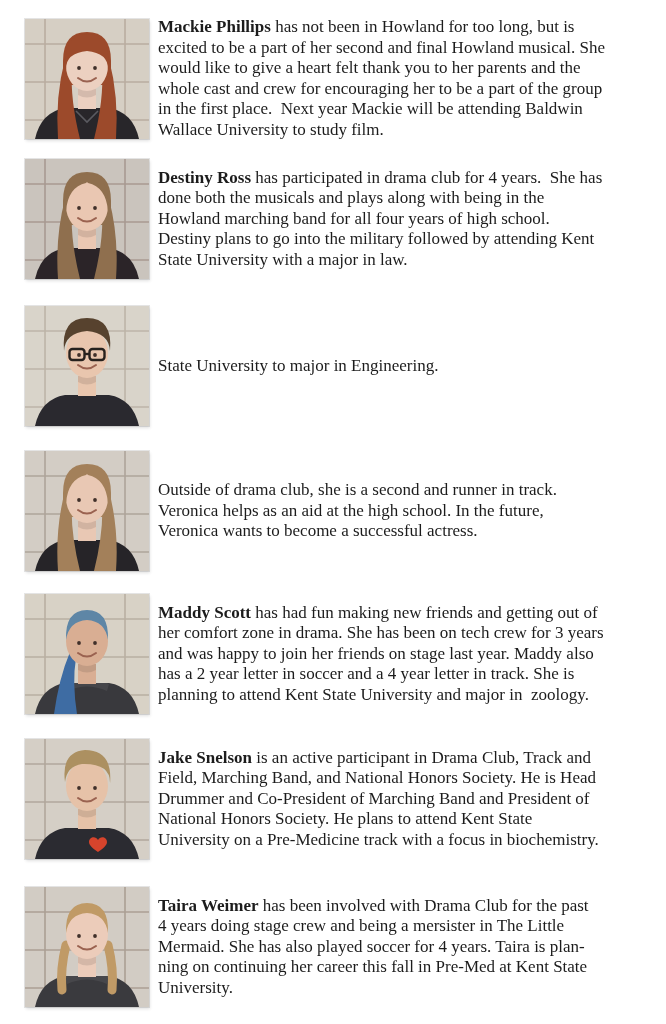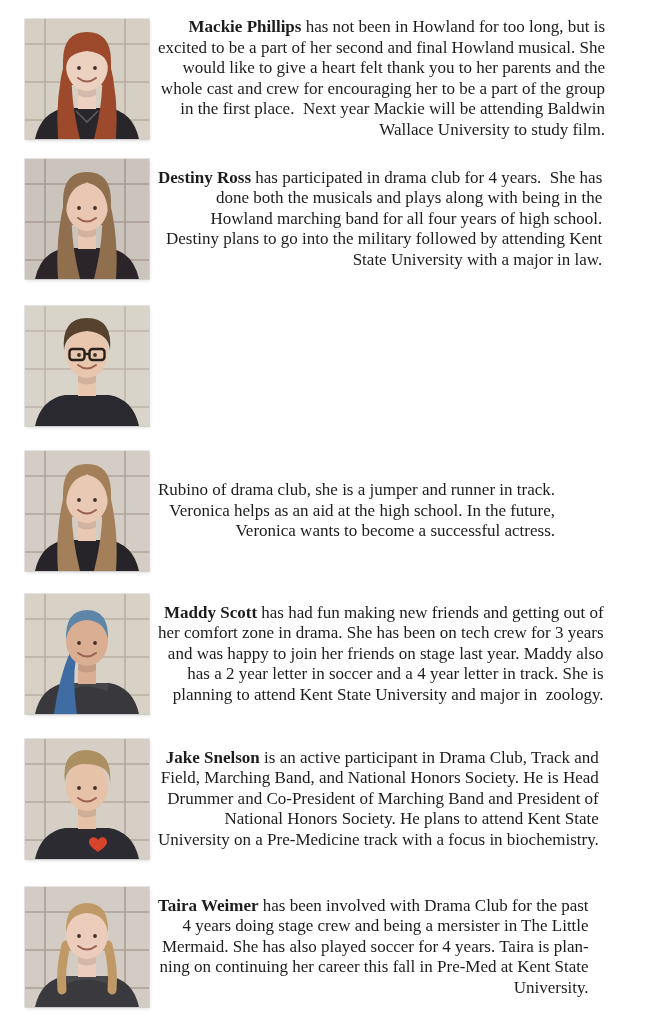--- a/index.html
+++ b/index.html
@@ -37,21 +37,20 @@
     flex: 0 0 auto;
     width: 124px;
     height: 120px;
     margin: 0;
     box-shadow: 0 0 0 1px rgba(0,0,0,0.10), 1px 2px 3px rgba(0,0,0,0.12);
     overflow: hidden;
   }
   .photo svg { display: block; }
   .bio {
     white-space: pre;
-    text-align: right;
   }
   .line {
     margin: 0;
     font-size: 17px;
     line-height: 20.5px;
   }
   .line b { font-weight: bold; }
 </style>
 </head>
 <body>
@@ -139,21 +138,21 @@
             <circle cx="70" cy="49" r="1.9" fill="#40302a"></circle>
             <path d="M53,59 Q62,66 71,59" stroke="#9a6250" stroke-width="2" fill="none" stroke-linecap="round"></path>
           </g>
           <g stroke="#27211d" stroke-width="2.4" fill="none">
             <rect x="44.5" y="43" width="15" height="11" rx="3"></rect>
             <rect x="64.5" y="43" width="15" height="11" rx="3"></rect>
             <line x1="59.5" y1="48" x2="64.5" y2="48"></line>
           </g>
         </svg>
       </figure>
-    <div class="bio"></div>
+    <div class="bio"><p class="line">State University to major in Engineering.</p></div>
   </section>
     <section class="row">
     <figure class="photo">
         <svg viewBox="0 0 124 120" width="124" height="120" xmlns="http://www.w3.org/2000/svg">
           <rect width="124" height="120" fill="#d3cdc5"></rect>
           <g stroke="#aea49a" stroke-width="1.6">
             <line x1="0" y1="25" x2="124" y2="25"></line>
             <line x1="0" y1="63" x2="124" y2="63"></line>
             <line x1="0" y1="101" x2="124" y2="101"></line>
             <line x1="20" y1="0" x2="20" y2="120"></line>
@@ -169,21 +168,21 @@
           <path d="M53,70 h18 v6 q-9,5 -18,0 Z" fill="rgba(0,0,0,0.10)"></path>
           <ellipse cx="62" cy="47" rx="21" ry="25" fill="#e9c8b4"></ellipse>
           <path d="M41,52 Q39,15 62,15 Q85,15 83,52 Q81,28 63,24 L62,23 L61,24 Q43,28 41,52 Z" fill="#a3805a"></path>
           <g>
             <circle cx="54" cy="49" r="1.9" fill="#40302a"></circle>
             <circle cx="70" cy="49" r="1.9" fill="#40302a"></circle>
             <path d="M53,59 Q62,66 71,59" stroke="#9a6250" stroke-width="2" fill="none" stroke-linecap="round"></path>
           </g>
         </svg>
       </figure>
-    <div class="bio"><p class="line">Rubino of drama club, she is a jumper and runner in track.</p><p class="line">Veronica helps as an aid at the high school. In the future,</p><p class="line">Veronica wants to become a successful actress.</p></div>
+    <div class="bio"><p class="line">Outside of drama club, she is a second and runner in track.</p><p class="line">Veronica helps as an aid at the high school. In the future,</p><p class="line">Veronica wants to become a successful actress.</p></div>
   </section>
     <section class="row">
     <figure class="photo">
         <svg viewBox="0 0 124 120" width="124" height="120" xmlns="http://www.w3.org/2000/svg">
           <rect width="124" height="120" fill="#d8d2c6"></rect>
           <g stroke="#b9afa2" stroke-width="1.6">
             <line x1="0" y1="25" x2="124" y2="25"></line>
             <line x1="0" y1="63" x2="124" y2="63"></line>
             <line x1="0" y1="101" x2="124" y2="101"></line>
             <line x1="20" y1="0" x2="20" y2="120"></line>

